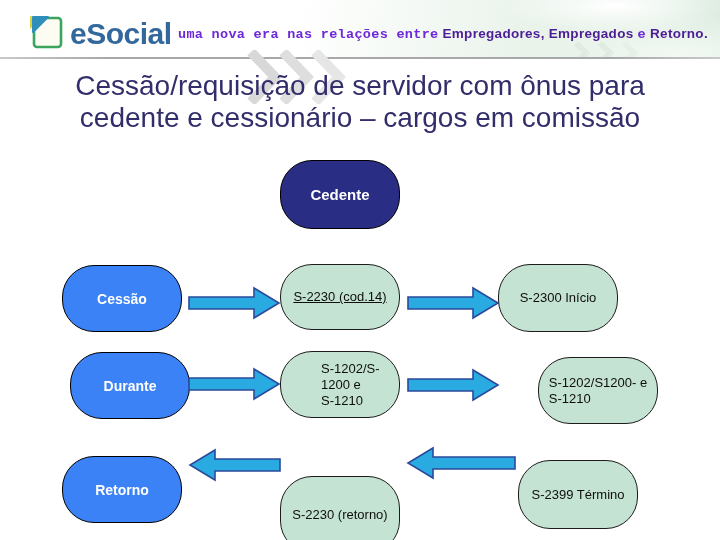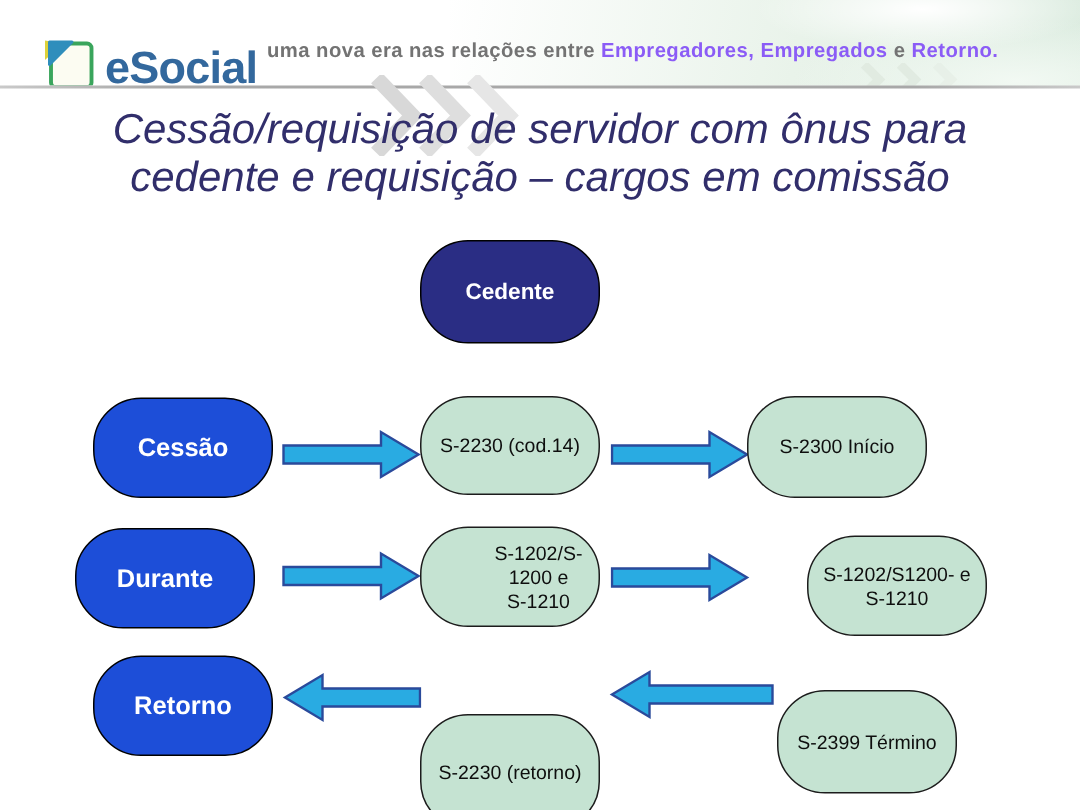--- a/index.html
+++ b/index.html
@@ -10,50 +10,50 @@
   
   .header{position:absolute;left:0;top:0;width:720px;height:57px;background:#ffffff;overflow:hidden;}
   .header-texture{position:absolute;left:300px;top:-10px;width:420px;height:80px;
       background:
         radial-gradient(ellipse 160px 40px at 75% 20%, #ffffff 0%, rgba(255,255,255,0) 70%),
         radial-gradient(ellipse 200px 55px at 90% 80%, #f2f9f3 0%, rgba(242,249,243,0) 75%),
         linear-gradient(100deg, rgba(255,255,255,0) 0%, #e9f3ea 55%, #dcece0 100%);}
   .header-line{position:absolute;left:0;top:57px;width:720px;height:2px;
       background:linear-gradient(to right,#c9c9c9,#a8a8a8 15%,#a8a8a8 85%,#c9c9c9);}
 
-  .logo{position:absolute;left:28px;top:23px;display:flex;align-items:center;}
+  .logo{position:absolute;left:28px;top:12px;display:flex;align-items:center;}
   .logo-text{font-size:30px;font-weight:bold;color:#33689d;letter-spacing:-0.5px;margin-left:4px;}
   .tagline{position:absolute;left:178px;top:26px;font-size:13.5px;font-weight:bold;
       letter-spacing:0.3px;white-space:nowrap;}
-  .tl-green{color:#737373;}
-  .tl-olive{color:#8b5cf6;}
+  .tl-green{color:#6d28d9;font-family:Liberation Mono, monospace;}
+  .tl-olive{color:#4c1d95;}
 
   .chevrons-small{position:absolute;left:574px;top:42px;opacity:.8;}
   .chevrons-big{position:absolute;left:246px;top:50px;}
 
   
   .title{position:absolute;left:0;top:70px;width:720px;text-align:center;
-      color:#312e6b;font-size:28px;line-height:32px;font-weight:normal;font-style:italic;}
+      color:#312e6b;font-size:28px;line-height:32px;font-weight:normal;}
 
   
   .box{position:absolute;box-sizing:border-box;display:flex;align-items:center;
-       justify-content:center;text-align:center;border-radius:32px;}
+       justify-content:center;border-radius:32px;}
   .hdr{width:120px;height:69px;background:#2a2d84;border:1.5px solid #000;
        color:#ffffff;font-size:15px;font-weight:bold;}
-  .navy{width:120px;height:67px;background:#1d4ed8;border:1.5px solid #000;
-       color:#ffffff;font-size:17px;font-weight:bold;}
+  .navy{width:120px;height:67px;background:#3b82f6;border:1.5px solid #000;
+       color:#ffffff;font-size:14px;font-weight:bold;}
   .mint{width:120px;background:#c5e3d2;border:1px solid #1c1c1c;color:#0e0e0e;
        font-size:13px;line-height:16px;white-space:pre-line;padding:2px;}
 
   .pos-hdr-cedente{left:280px;top:160px;}
   .pos-hdr-cessionario{left:518px;top:160px;}
   .pos-lbl-0{left:62px;top:265px;}
-  .pos-lbl-1{left:50px;top:352px;}
-  .pos-lbl-2{left:62px;top:437px;}
-  .pos-mid-0{left:280px;top:264px;height:66px;}
+  .pos-lbl-1{left:70px;top:352px;}
+  .pos-lbl-2{left:62px;top:456px;}
+  .pos-mid-0{left:280px;top:264px;height:66px;text-decoration:underline;}
   .pos-mid-1{left:280px;top:351px;height:67px;padding-left:40px;}
   .pos-mid-2{left:280px;top:438px;height:77px;margin-top:38px;}
   .pos-rgt-0{left:498px;top:264px;height:68px;}
   .pos-rgt-1{left:518px;top:357px;height:67px;margin-left:20px;}
   .pos-rgt-2{left:518px;top:437px;height:69px;margin-top:23px;}
 
   .arrow{position:absolute;}
 </style>
 </head>
 <body>
@@ -94,21 +94,21 @@
   <span class="chevrons-big">
     <svg width="104" height="54" viewBox="0 0 104 54" aria-hidden="true">
       <polyline points="5,2 29,27 5,52" fill="none" stroke="#d8d8d8" stroke-width="10"></polyline>
       <polyline points="37,2 61,27 37,52" fill="none" stroke="#dedede" stroke-width="10"></polyline>
       <polyline points="69,2 93,27 69,52" fill="none" stroke="#e6e6e6" stroke-width="10"></polyline>
     </svg>
   </span>
 
   <div class="title">
     <div>Cessão/requisição de servidor com ônus para</div>
-    <div>cedente e requisição – cargos em comissão</div>
+    <div>cedente e cessionário – cargos em comissão</div>
   </div>
 
   <div class="box hdr pos-hdr-cedente">Cedente</div>
 
   <div class="box navy pos-lbl-0">Cessão</div>
   <svg class="arrow" style="left:188px;top:286px;" width="93" height="34" viewBox="0 0 93 34">
     <polygon points="1,11 66,11 66,2 91,17 66,32 66,23 1,23" fill="#29abe2" stroke="#2a4a9b" stroke-width="1.6"></polygon>
   </svg>
   <div class="box mint pos-mid-0">S-2230 (cod.14)</div>
   <svg class="arrow" style="left:407px;top:286px;" width="93" height="34" viewBox="0 0 93 34">

